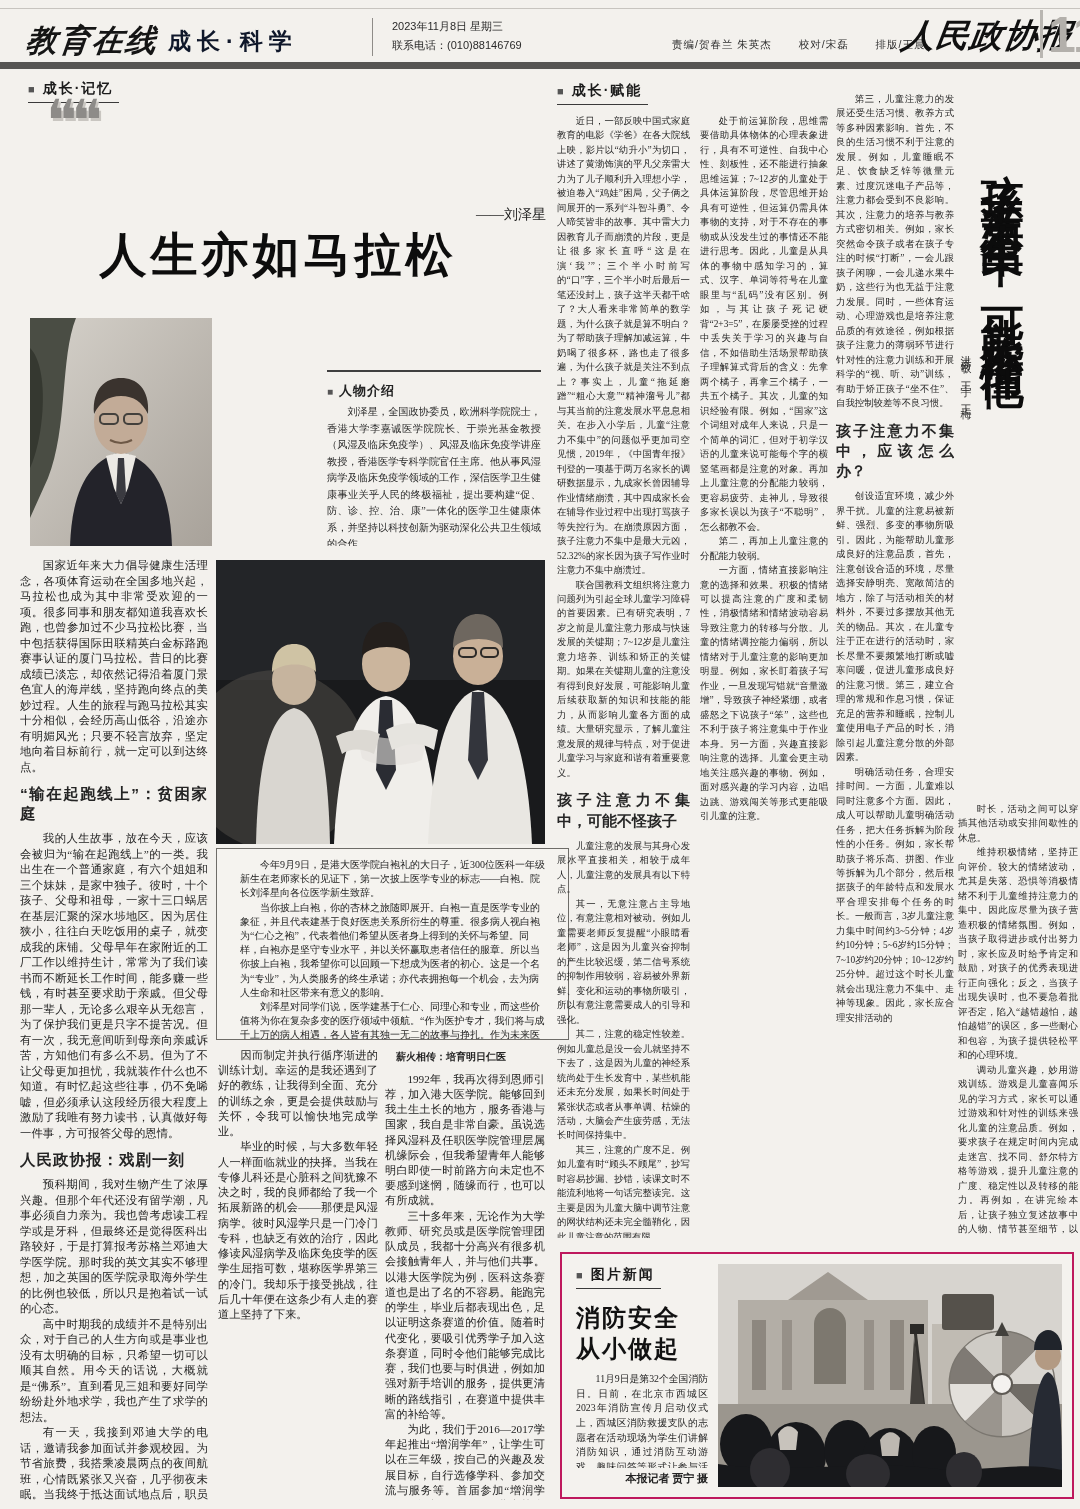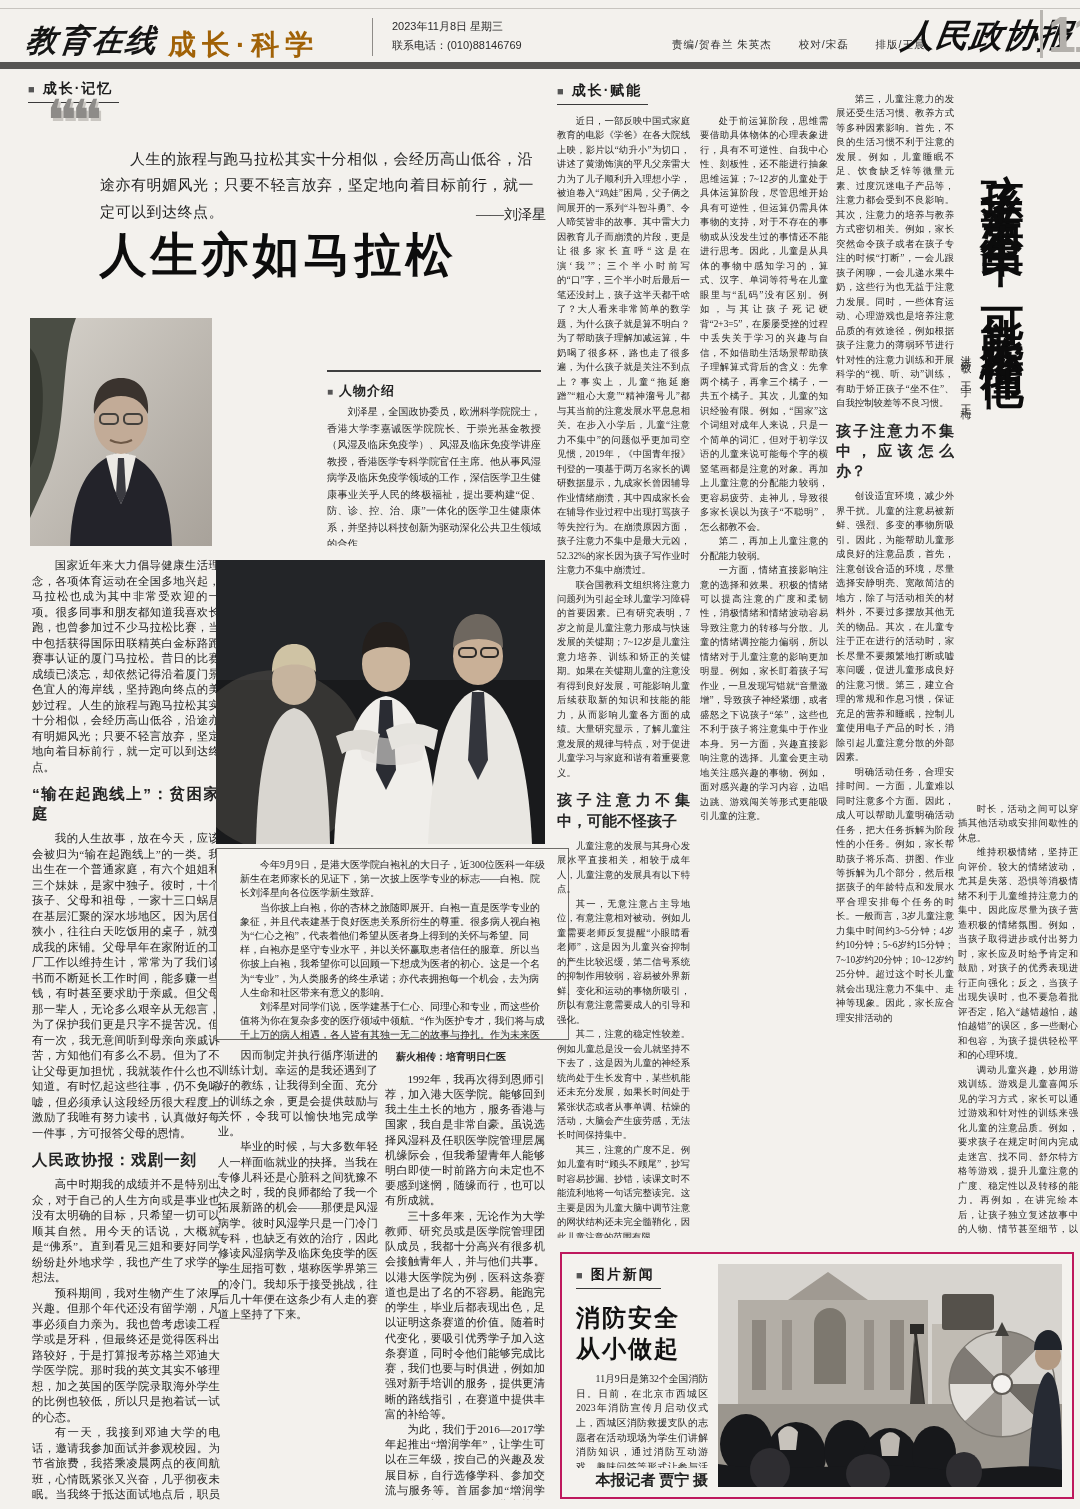--- a/index.html
+++ b/index.html
@@ -3,21 +3,21 @@
 <meta charset="utf-8">
 <style>
   html,body{margin:0;padding:0;background:#dcdad6;}
   #page{position:relative;width:1080px;height:1509px;background:#f3f1ed;overflow:hidden;
         font-family:"Liberation Serif","DejaVu Serif",serif;color:#232323;}
   .abs{position:absolute;}
   
   .hairline{height:1px;background:#c7c4bf;}
   .brand-script{font-size:31px;font-weight:bold;font-style:italic;letter-spacing:2px;color:#151515;
                 font-family:"Liberation Serif",serif;transform:skewX(-6deg);}
-  .brand-sub{font-size:28px;font-weight:bold;letter-spacing:6px;color:#a16207;font-family:"Liberation Sans",sans-serif;}
+  .brand-sub{font-size:23px;font-weight:bold;letter-spacing:6px;color:#0f172a;font-family:"Liberation Sans",sans-serif;}
   .vdiv{width:1px;background:#8f8c88;}
   .dateline{font-size:11px;line-height:1.7;color:#2a2a2a;font-family:"Liberation Sans",sans-serif;}
   .staff{font-size:10.5px;color:#2f2f2f;letter-spacing:1px;font-family:"Liberation Sans",sans-serif;}
   .masthead{font-size:33px;font-weight:bold;font-style:italic;color:#101010;transform:skewX(-8deg);
             font-family:"Liberation Serif",serif;letter-spacing:1px;}
   .pagebar{width:3px;background:#b9b6b1;}
   .pageno{font-size:50px;color:#b3b0ab;font-family:"Liberation Sans",sans-serif;font-weight:bold;line-height:1;}
   .thickbar{background:#565553;}
   
   .sec-label{font-size:14px;font-weight:bold;color:#1b1b1b;letter-spacing:2px;
@@ -54,21 +54,21 @@
                      font-family:"Liberation Sans",sans-serif;}
   .v-headline{writing-mode:vertical-rl;font-size:43px;font-weight:900;letter-spacing:10px;color:#0c0c0c;
               font-family:"Liberation Sans",sans-serif;line-height:1.05;}
   .v-authors{writing-mode:vertical-rl;font-size:11px;letter-spacing:4px;color:#2d2d2d;}
   
   .pn-box{border:2px solid #be185d;background:#f4f2ee;}
   .pn-headline{font-size:24px;font-weight:900;line-height:1.3;letter-spacing:2px;color:#111;
                font-family:"Liberation Sans",sans-serif;}
   .pn-body{font-size:9.8px;line-height:1.5;text-align:justify;}
   .pn-body .para{text-indent:2em;}
-  .pn-credit{font-size:15px;font-weight:bold;text-align:right;margin-top:3px;}
+  .pn-credit{font-size:11px;font-weight:bold;text-align:right;margin-top:3px;}
   .clip{overflow:hidden;}
 </style>
 </head>
 <body>
 
 <div id="page">
 
   <div class="abs hairline" style="left:0;top:8px;width:1080px;"></div>
   <div class="abs brand-script" style="left:26px;top:20px;">教育在线</div>
   <div class="abs brand-sub" style="left:168px;top:26px;">成长·科学</div>
@@ -83,21 +83,20 @@
     <span>排版/王晨</span>
   </div>
   <div class="abs masthead" style="left:902px;top:14px;">人民政协报</div>
   <div class="abs pagebar" style="left:1040px;top:10px;height:48px;"></div>
   <div class="abs pageno" style="left:1048px;top:10px;">11</div>
   <div class="abs thickbar" style="left:0;top:62px;width:1080px;height:7px;"></div>
 
   <div class="abs sec-label" style="left:28px;top:80px;"><span class="sq">■</span><span>成长·记忆</span></div>
 
   <div class="abs quote-icon" style="left:46px;top:96px;">❝❝</div>
-  <div class="abs quote-text" style="left:100px;top:146px;width:446px;">人生的旅程与跑马拉松其实十分相似，会经历高山低谷，沿途亦有明媚风光；只要不轻言放弃，坚定地向着目标前行，就一定可以到达终点。</div>
   <div class="abs quote-author" style="left:100px;top:206px;width:446px;">——刘泽星</div>
 
   <div class="abs main-headline" style="left:28px;top:224px;width:500px;">人生亦如马拉松</div>
 
   <div class="abs photo" style="left:30px;top:318px;width:182px;height:228px;">
     <svg width="182" height="228" viewBox="0 0 182 228">
       <rect width="182" height="228" fill="#c9c4bd"></rect>
       <rect width="182" height="228" fill="url(#gp)"></rect>
       <defs>
           <linearGradient id="gp" x1="0" y1="0" x2="1" y2="1">
@@ -117,27 +116,27 @@
       <path d="M80,122 Q91,128 102,122" stroke="#6d5846" stroke-width="2" fill="none"></path>
     </svg>
   </div>
 
   <div class="abs rule2" style="left:327px;top:370px;width:214px;height:2px;"></div>
   <div class="abs profile-label" style="left:327px;top:382px;"><span class="sq">■</span><span>人物介绍</span></div>
   <div class="abs profile-text clip" style="left:327px;top:404px;width:214px;height:142px;">
     <div class="para">刘泽星，全国政协委员，欧洲科学院院士，香港大学李嘉诚医学院院长、于崇光基金教授（风湿及临床免疫学）、风湿及临床免疫学讲座教授，香港医学专科学院官任主席。他从事风湿病学及临床免疫学领域的工作，深信医学卫生健康事业关乎人民的终极福祉，提出要构建“促、防、诊、控、治、康”一体化的医学卫生健康体系，并坚持以科技创新为驱动深化公共卫生领域的合作。</div>
   </div>
 
-  <div class="abs bodycol kai col-left clip" style="left:32px;top:558px;width:188px;height:944px;">
+  <div class="abs bodycol kai col-left clip" style="left:20px;top:558px;width:188px;height:944px;">
       <div class="para">国家近年来大力倡导健康生活理念，各项体育运动在全国多地兴起，马拉松也成为其中非常受欢迎的一项。很多同事和朋友都知道我喜欢长跑，也曾参加过不少马拉松比赛，当中包括获得国际田联精英白金标路跑赛事认证的厦门马拉松。昔日的比赛成绩已淡忘，却依然记得沿着厦门景色宜人的海岸线，坚持跑向终点的美妙过程。人生的旅程与跑马拉松其实十分相似，会经历高山低谷，沿途亦有明媚风光；只要不轻言放弃，坚定地向着目标前行，就一定可以到达终点。</div>
       <div class="sub-head">“输在起跑线上”：贫困家庭</div>
       <div class="para">我的人生故事，放在今天，应该会被归为“输在起跑线上”的一类。我出生在一个普通家庭，有六个姐姐和三个妹妹，是家中独子。彼时，十个孩子、父母和祖母，一家十三口蜗居在基层汇聚的深水埗地区。因为居住狭小，往往白天吃饭用的桌子，就变成我的床铺。父母早年在家附近的工厂工作以维持生计，常常为了我们读书而不断延长工作时间，能多赚一些钱，有时甚至要求助于亲戚。但父母那一辈人，无论多么艰辛从无怨言，为了保护我们更是只字不提苦况。但有一次，我无意间听到母亲向亲戚诉苦，方知他们有多么不易。但为了不让父母更加担忧，我就装作什么也不知道。有时忆起这些往事，仍不免唏嘘，但必须承认这段经历很大程度上激励了我唯有努力读书，认真做好每一件事，方可报答父母的恩情。</div>
       <div class="sub-head">人民政协报：戏剧一刻</div>
+      <div class="para">预科期间，我对生物产生了浓厚兴趣。但那个年代还没有留学潮，凡事必须自力亲为。我也曾考虑读工程学或是牙科，但最终还是觉得医科出路较好，于是打算报考苏格兰邓迪大学医学院。那时我的英文其实不够理想，加之英国的医学院录取海外学生的比例也较低，所以只是抱着试一试的心态。</div>
       <div class="para">高中时期我的成绩并不是特别出众，对于自己的人生方向或是事业也没有太明确的目标，只希望一切可以顺其自然。用今天的话说，大概就是“佛系”。直到看见三姐和要好同学纷纷赴外地求学，我也产生了求学的想法。</div>
-      <div class="para">预科期间，我对生物产生了浓厚兴趣。但那个年代还没有留学潮，凡事必须自力亲为。我也曾考虑读工程学或是牙科，但最终还是觉得医科出路较好，于是打算报考苏格兰邓迪大学医学院。那时我的英文其实不够理想，加之英国的医学院录取海外学生的比例也较低，所以只是抱着试一试的心态。</div>
       <div class="para">有一天，我接到邓迪大学的电话，邀请我参加面试并参观校园。为节省旅费，我搭乘凌晨两点的夜间航班，心情既紧张又兴奋，几乎彻夜未眠。当我终于抵达面试地点后，职员告诉我：“对不起，其实你不应该来。”那一瞬间，真称得上是我人生最糟时刻。大脑空白了几秒钟后，方知原来是校方弄错了，我并非候选人。唯一幸运的是校方还是让我留下参加了校园导赏。参观期间，我将刚才的晴天霹雳抛在脑后，也能沉着地与教职员交流对谈，更活跃地将我学医的抱负和热情表达出来。不承想，几个星期后，竟然真的收到了邓迪大学的录取通知！我也由此阴差阳错地与医学结缘。</div>
     </div>
 
   <div class="abs photo" style="left:216px;top:560px;width:329px;height:284px;">
     <svg width="329" height="284" viewBox="0 0 329 284">
       <rect width="329" height="284" fill="#191a1c"></rect>
       <rect x="0" y="0" width="329" height="120" fill="#232528"></rect>
       <ellipse cx="60" cy="200" rx="90" ry="90" fill="#54504a" opacity=".5"></ellipse>
 
       <ellipse cx="78" cy="120" rx="22" ry="25" fill="#c6b49e"></ellipse>

